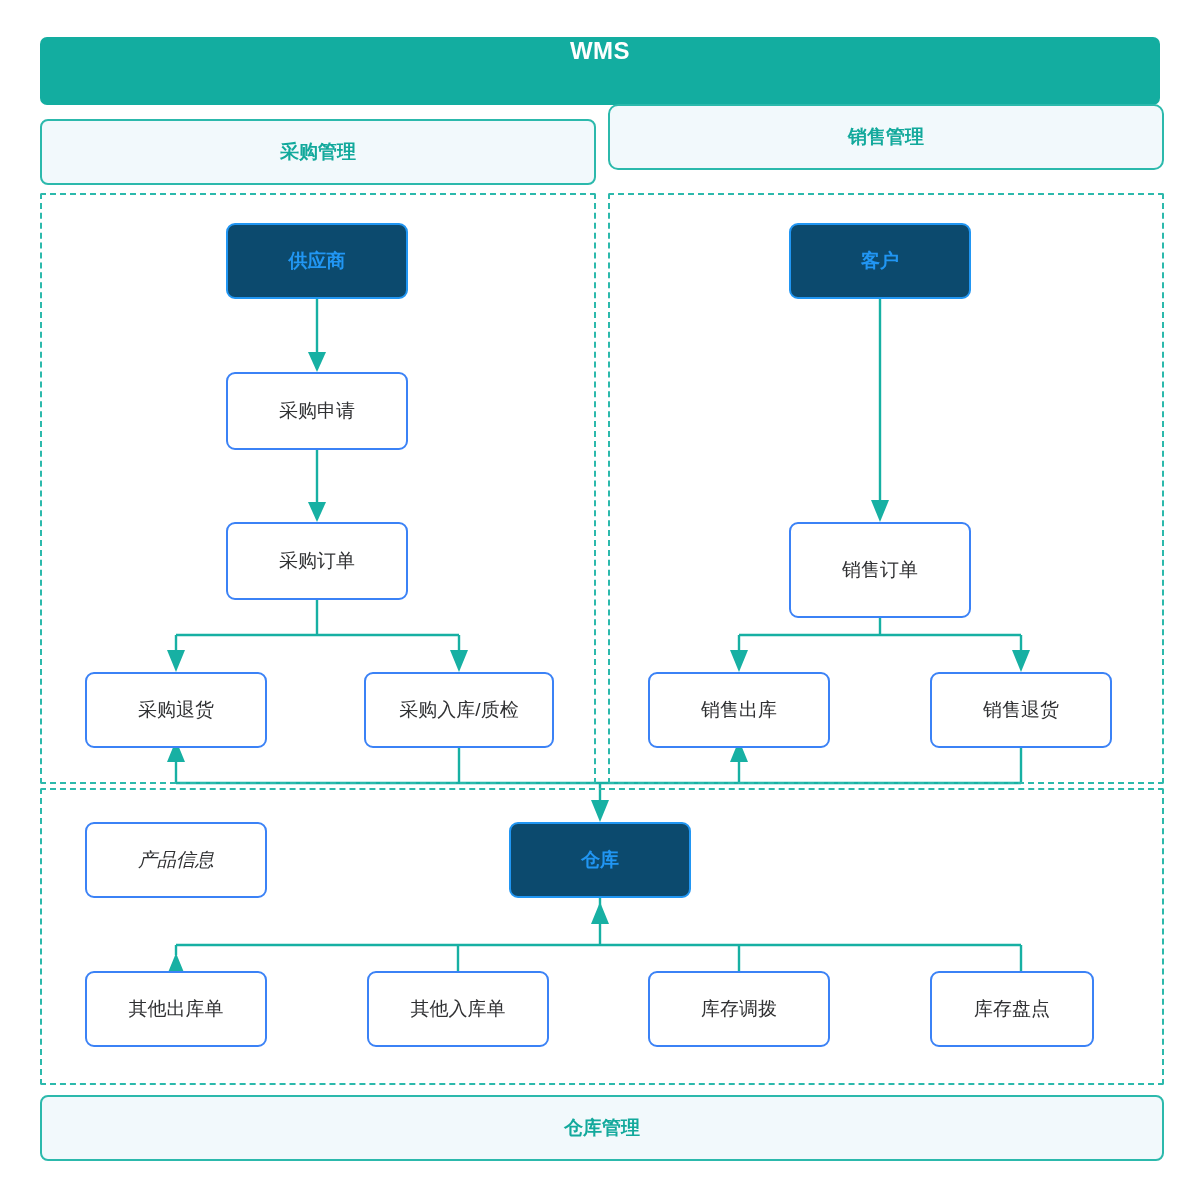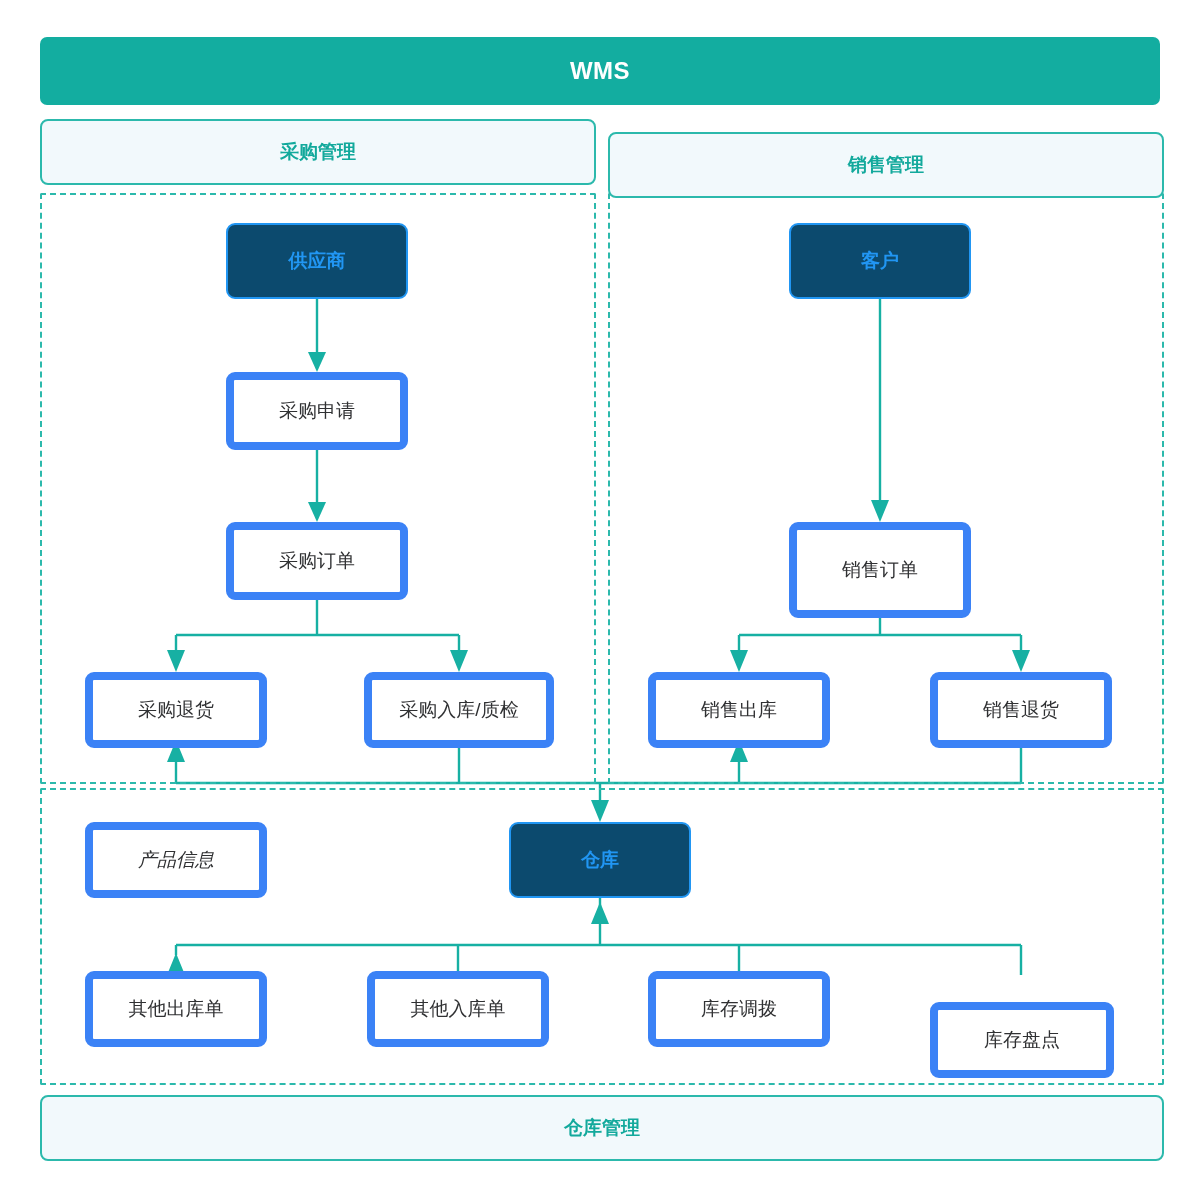--- a/index.html
+++ b/index.html
@@ -29,21 +29,21 @@
   
   .banner {
     position: absolute;
     left: 40px;
     top: 37px;
     width: 1120px;
     height: 68px;
     background: #13ADA0;
     border-radius: 7px;
     display: flex;
-    align-items: center;
+    align-items: flex-start;
     justify-content: center;
     color: #ffffff;
     font-size: 24px;
     font-weight: bold;
     letter-spacing: 0.5px;
   }
 
   
   .pill {
     position: absolute;
@@ -52,21 +52,21 @@
     border: 2px solid #2CB9AC;
     border-radius: 8px;
     display: flex;
     align-items: center;
     justify-content: center;
     color: #13A99C;
     font-size: 19px;
     font-weight: bold;
   }
   .pill-purchase { left: 40px;  top: 119px; width: 552px; }
-  .pill-sales    { left: 608px; top: 132px; width: 552px; }
+  .pill-sales    { left: 608px; top: 104px; width: 552px; border-radius: 10px; }
   .pill-footer   { left: 40px;  top: 1095px; width: 1120px; height: 62px; }
 
   
   .dashed {
     position: absolute;
     border: 2px dashed #2CB9AC;
     border-radius: 2px;
     background: transparent;
   }
   .dash-purchase { left: 40px;  top: 193px; width: 552px; height: 587px; }
@@ -76,21 +76,21 @@
   
   .node {
     position: absolute;
     box-sizing: border-box;
     border-radius: 9px;
     display: flex;
     align-items: center;
     justify-content: center;
     text-align: center;
     background: #ffffff;
-    border: 8px solid #3b82f6;
+    border: 2px solid #3b82f6;
     color: #303133;
     font-size: 19px;
     line-height: 1.25;
   }
   .node.entity {
     background: #0c4a6e;
     border: 2px solid #2196F3;
     color: #2196F3;
     font-weight: bold;
   }
@@ -207,17 +207,17 @@
   </div>
 
   <div class="node" style="left:367px; top:971px; width:182px; height:76px;">
     <span>其他入库单</span>
   </div>
 
   <div class="node" style="left:648px; top:971px; width:182px; height:76px;">
     <span>库存调拨</span>
   </div>
 
-  <div class="node" style="left:930px; top:971px; width:184px; height:76px;margin-top:31px;">
+  <div class="node" style="left:930px; top:971px; width:164px; height:76px;">
     <span>库存盘点</span>
   </div>
 
 </div>
 
 </body></html>

